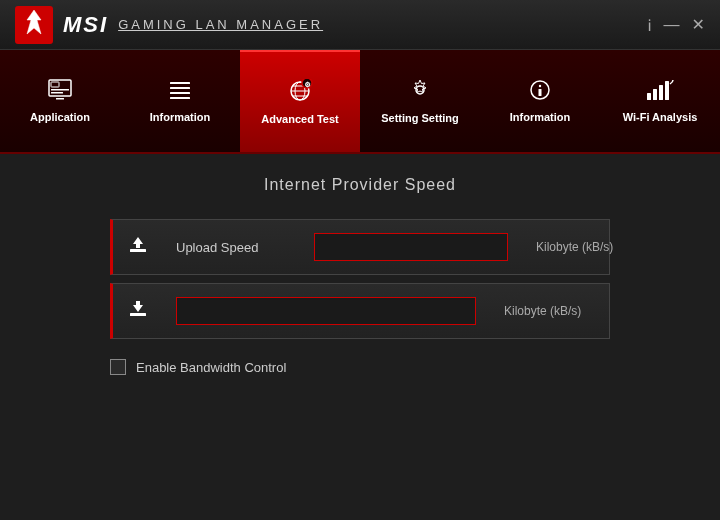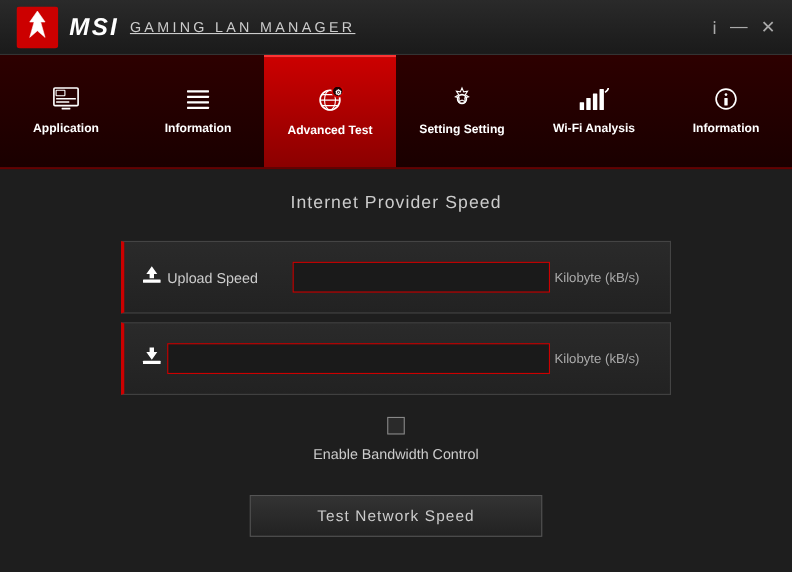--- a/index.html
+++ b/index.html
@@ -111,26 +111,26 @@
       margin-bottom: 25px;
       letter-spacing: 1px;
     }
 
     .speed-row {
       background: linear-gradient(to bottom, #2a2a2a, #222);
       border: 1px solid #444;
       border-left: 3px solid #cc0000;
       width: 100%;
       max-width: 500px;
-      height: 66px;
+      height: 56px;
       display: flex;
       align-items: center;
       padding: 0 15px;
       margin-bottom: 8px;
-      gap: 4px;
+      gap: 28px;
     }
     .speed-icon {
       font-size: 16px;
       color: #fff;
       min-width: 20px;
       text-align: center;
     }
     .speed-label {
       color: #ccc;
       font-size: 13px;
@@ -154,21 +154,20 @@
     }
 
     .bandwidth-control {
       width: 100%;
       max-width: 500px;
       display: flex;
       align-items: center;
       gap: 10px;
       margin-top: 12px;
       margin-bottom: 30px;
-      flex-direction: column;
     }
     .checkbox-box {
       width: 16px;
       height: 16px;
       border: 1px solid #888;
       background: #2a2a2a;
       cursor: pointer;
       display: flex;
       align-items: center;
       justify-content: center;
@@ -252,40 +251,40 @@
     <span class="tab-icon">
       <svg width="24" height="24" viewBox="0 0 24 24" fill="none" xmlns="http://www.w3.org/2000/svg">
         <circle cx="12" cy="12" r="4" stroke="white" stroke-width="1.5" fill="none"></circle>
         <path d="M12 2 L13.5 5.5 L17 5 L15 8 L18 10 L14.5 11 L15 14.5 L12 13 L9 14.5 L9.5 11 L6 10 L9 8 L7 5 L10.5 5.5 Z" stroke="white" stroke-width="1" fill="none"></path>
       </svg>
     </span>
     <span class="tab-label">Setting Setting</span>
   </div>
   <div class="nav-tab">
     <span class="tab-icon">
+      <svg width="22" height="22" viewBox="0 0 22 22" fill="none" xmlns="http://www.w3.org/2000/svg">
+        <circle cx="11" cy="11" r="9" stroke="white" stroke-width="1.5" fill="none"></circle>
+        <circle cx="11" cy="7" r="1.2" fill="white"></circle>
+        <rect x="9.5" y="10" width="3" height="7" rx="0.5" fill="white"></rect>
+      </svg>
+    </span>
+    <span class="tab-label">Information</span>
+  </div>
+  <div class="nav-tab">
+    <span class="tab-icon">
       <svg width="28" height="22" viewBox="0 0 28 22" fill="none" xmlns="http://www.w3.org/2000/svg">
         <rect x="1" y="14" width="4" height="7" rx="0.5" fill="white"></rect>
         <rect x="7" y="10" width="4" height="11" rx="0.5" fill="white"></rect>
         <rect x="13" y="6" width="4" height="15" rx="0.5" fill="white"></rect>
         <rect x="19" y="2" width="4" height="19" rx="0.5" fill="white"></rect>
         <path d="M24 5 Q27 3 27 1" stroke="white" stroke-width="1.5" fill="none"></path>
       </svg>
     </span>
     <span class="tab-label">Wi-Fi Analysis</span>
   </div>
-  <div class="nav-tab">
-    <span class="tab-icon">
-      <svg width="22" height="22" viewBox="0 0 22 22" fill="none" xmlns="http://www.w3.org/2000/svg">
-        <circle cx="11" cy="11" r="9" stroke="white" stroke-width="1.5" fill="none"></circle>
-        <circle cx="11" cy="7" r="1.2" fill="white"></circle>
-        <rect x="9.5" y="10" width="3" height="7" rx="0.5" fill="white"></rect>
-      </svg>
-    </span>
-    <span class="tab-label">Information</span>
-  </div>
 </div>
 
 <div class="main-content">
   <div class="section-title">Internet Provider Speed</div>
 
   <div class="speed-row">
     <span class="speed-icon">
       <svg width="18" height="18" viewBox="0 0 18 18" fill="none" xmlns="http://www.w3.org/2000/svg">
         <rect x="1" y="13" width="16" height="3" rx="0.5" fill="white"></rect>
         <polygon points="9,1 14,8 11,8 11,12 7,12 7,8 4,8" fill="white"></polygon>
@@ -305,14 +304,13 @@
     </span>
     <input class="speed-input" type="text" value="" style="">
     <span class="speed-unit">Kilobyte (kB/s)</span>
   </div>
 
   <div class="bandwidth-control">
     <div class="checkbox-box"></div>
     <span class="bandwidth-label">Enable Bandwidth Control</span>
   </div>
 
-  <button class="test-button">Test Network Speed</button>
 </div>
 
 </body></html>

